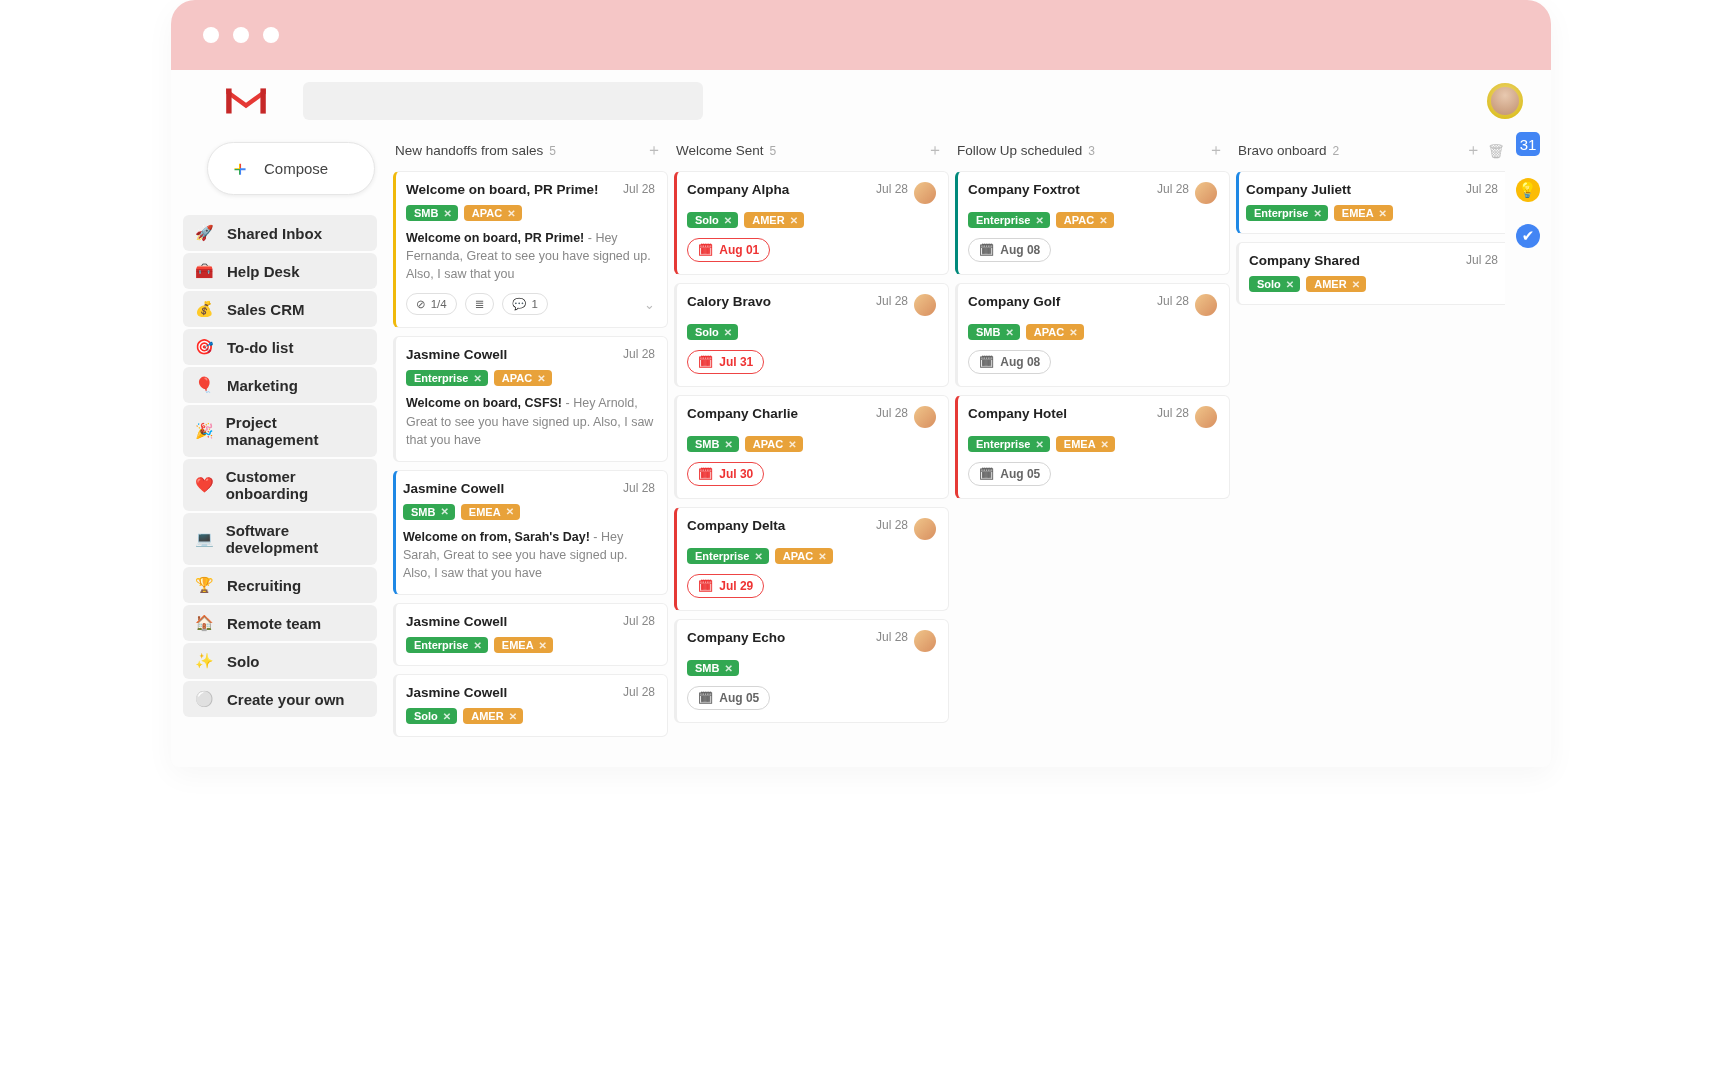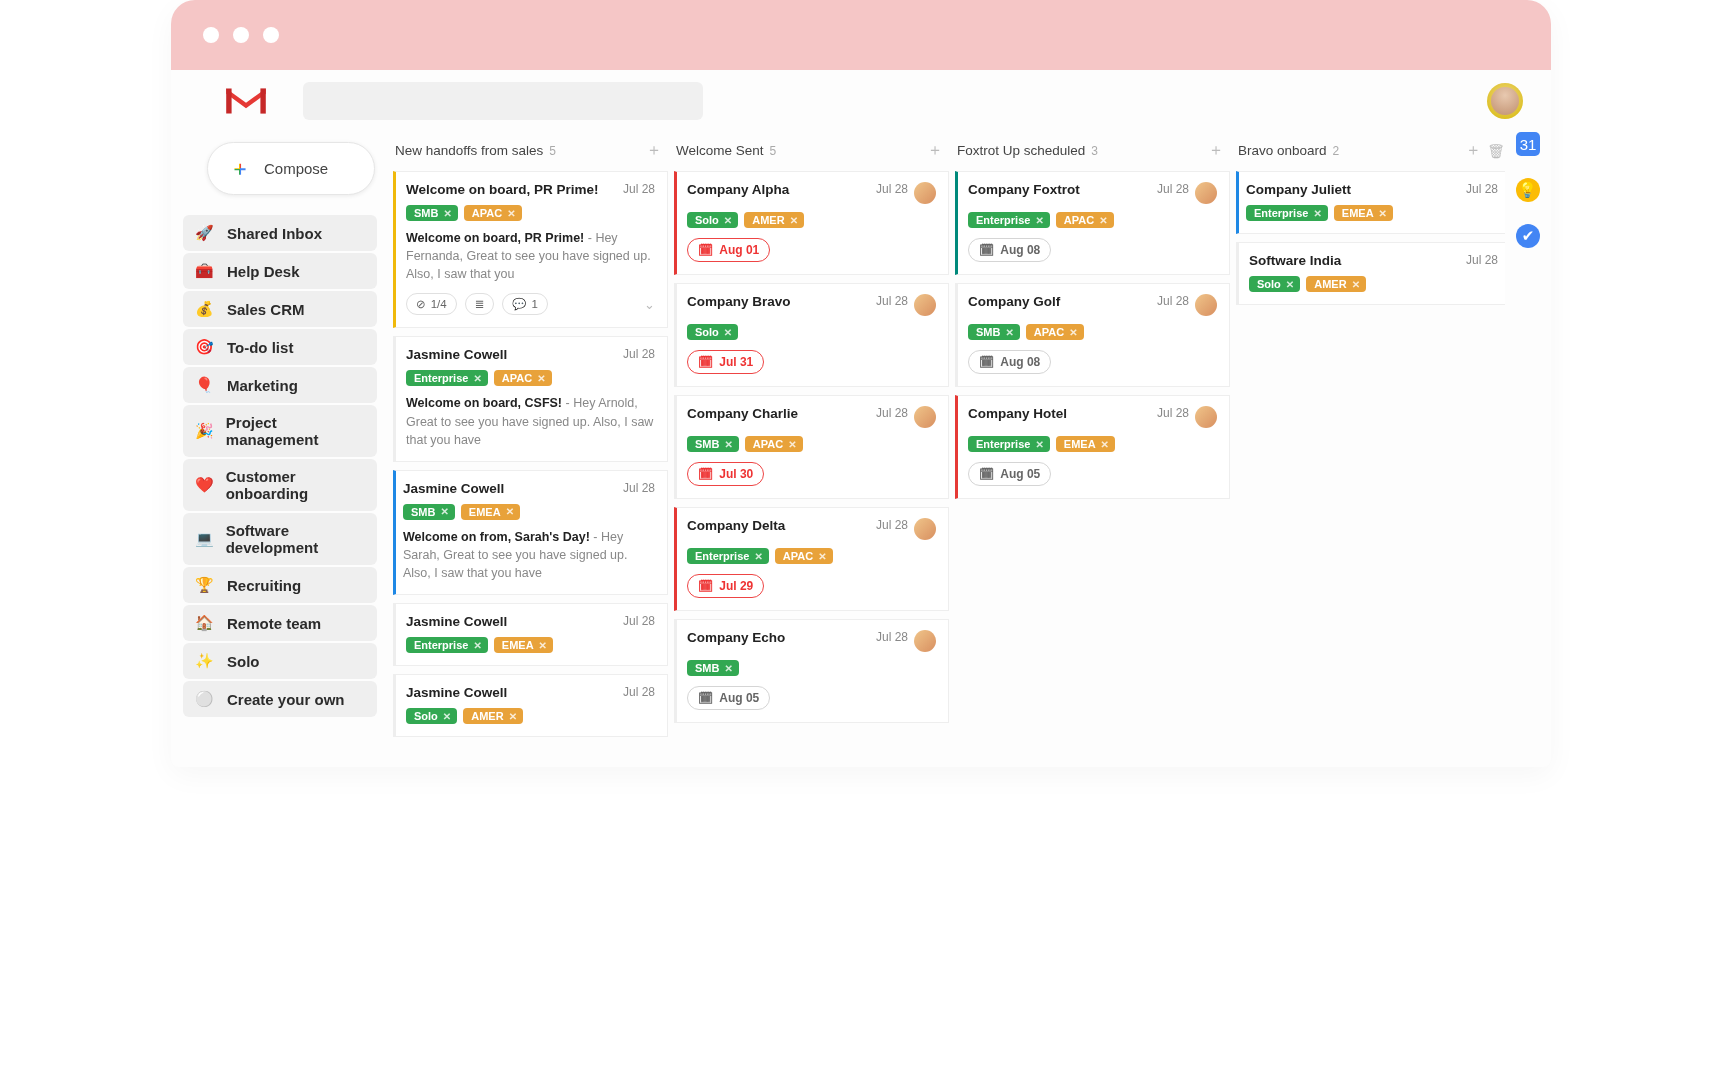--- a/index.html
+++ b/index.html
@@ -54,21 +54,21 @@
   .column { width:275px; flex:none; display:flex; flex-direction:column; }
   .col-header { display:flex; align-items:center; gap:6px; padding: 4px 6px 10px 2px; color:#555; font-size:13.5px; }
   .col-title { color:#444; }
   .col-count { color:#aaa; font-size:12px; }
   .col-plus   { margin-left:auto; color:#bbb; font-size:16px; cursor:pointer; }
   .col-trash  { color:#bbb; font-size:14px; cursor:pointer; }
 
   .cards { display:flex; flex-direction:column; gap:8px; }
   .card {
     background:#fff; border:1px solid #eee; border-left:3px solid transparent;
-    border-radius:0; padding:10px 12px 12px 10px; font-size:13px;
+    border-radius:6px; padding:10px 12px 12px 10px; font-size:13px;
     color:#333; position:relative;
   }
   .card .row1 { display:flex; align-items:flex-start; }
   .card .title { font-weight:600; font-size:13.5px; color:#222; flex:1; }
   .card .date  { font-size:12px; color:#888; margin-left:6px; }
   .card .avatar-sm { width:22px; height:22px; border-radius:50%; background:linear-gradient(135deg,#f0c58a,#d88f60); margin-left:6px; }
   .tags { display:flex; flex-wrap:wrap; gap:6px; margin-top:8px; }
   .tag {
     display:inline-flex; align-items:center; gap:5px; font-size:11px; font-weight:600;
     padding:2px 6px 2px 8px; border-radius:4px; color:#fff;
@@ -272,21 +272,21 @@
                 <span class="date">Jul 28</span>
                 <span class="avatar-sm"></span>
               </div><div class="tags">
                 <span class="tag tag-Solo">Solo <span class="x">✕</span></span>
                 <span class="tag tag-AMER">AMER <span class="x">✕</span></span>
               </div><span class="date-chip">
                 <span class="cal-icon">🗓</span>
                 <span>Aug 01</span>
               </span></div>
             <div class="card acc-none"><div class="row1">
-                <span class="title">Company Bravo</span>
+                <span class="title">Calory Bravo</span>
                 <span class="date">Jul 28</span>
                 <span class="avatar-sm"></span>
               </div><div class="tags">
                 <span class="tag tag-Solo">Solo <span class="x">✕</span></span>
               </div><span class="date-chip">
                 <span class="cal-icon">🗓</span>
                 <span>Jul 31</span>
               </span></div>
             <div class="card acc-none"><div class="row1">
                 <span class="title">Company Charlie</span>
@@ -317,21 +317,21 @@
               </div><div class="tags">
                 <span class="tag tag-SMB">SMB <span class="x">✕</span></span>
               </div><span class="date-chip grey">
                 <span class="cal-icon">🗓</span>
                 <span>Aug 05</span>
               </span></div>
           </div>
         </div>
         <div class="column">
           <div class="col-header">
-            <span class="col-title">Foxtrot Up scheduled</span>
+            <span class="col-title">Follow Up scheduled</span>
             <span class="col-count">3</span>
             <span class="col-plus">＋</span>
           </div>
           <div class="cards">
             <div class="card acc-teal"><div class="row1">
                 <span class="title">Company Foxtrot</span>
                 <span class="date">Jul 28</span>
                 <span class="avatar-sm"></span>
               </div><div class="tags">
                 <span class="tag tag-Enterprise">Enterprise <span class="x">✕</span></span>
@@ -377,21 +377,21 @@
                 <span class="title">Company Juliett</span>
                 <span class="date">Jul 28</span>
               </div>
               <div class="tags">
                 <span class="tag tag-Enterprise">Enterprise <span class="x">✕</span></span>
                 <span class="tag tag-EMEA">EMEA <span class="x">✕</span></span>
               </div>
             </div>
             <div class="card acc-none">
               <div class="row1">
-                <span class="title">Software India</span>
+                <span class="title">Company Shared</span>
                 <span class="date">Jul 28</span>
               </div>
               <div class="tags">
                 <span class="tag tag-Solo">Solo <span class="x">✕</span></span>
                 <span class="tag tag-AMER">AMER <span class="x">✕</span></span>
               </div>
             </div>
           </div>
         </div>
       </div>

